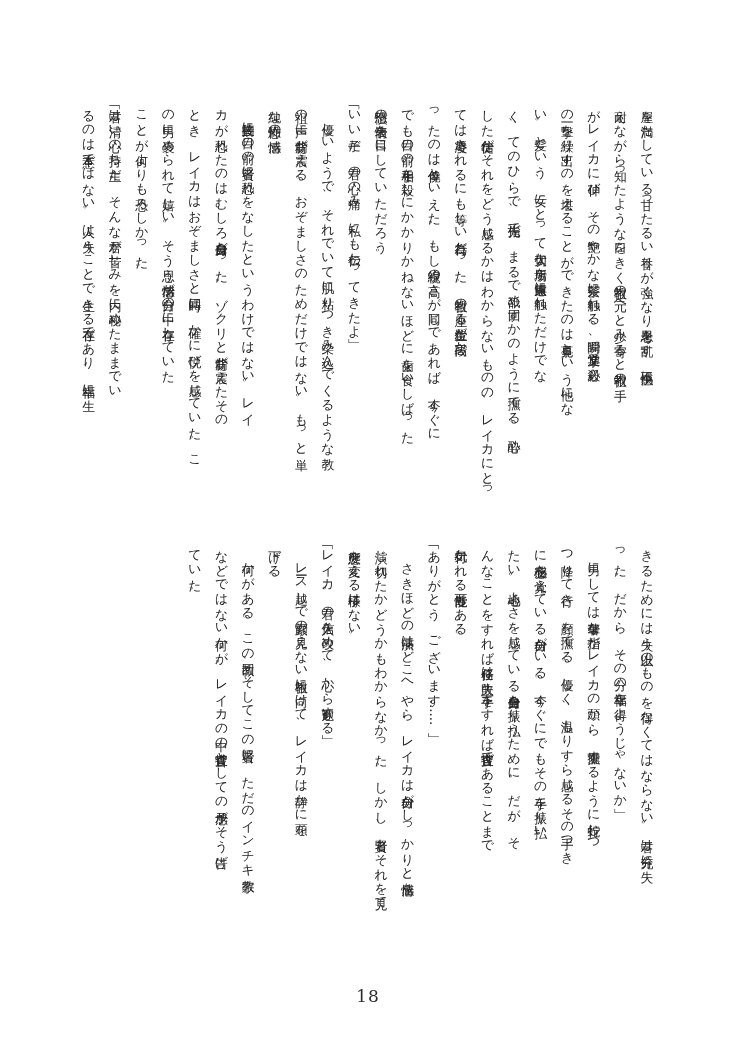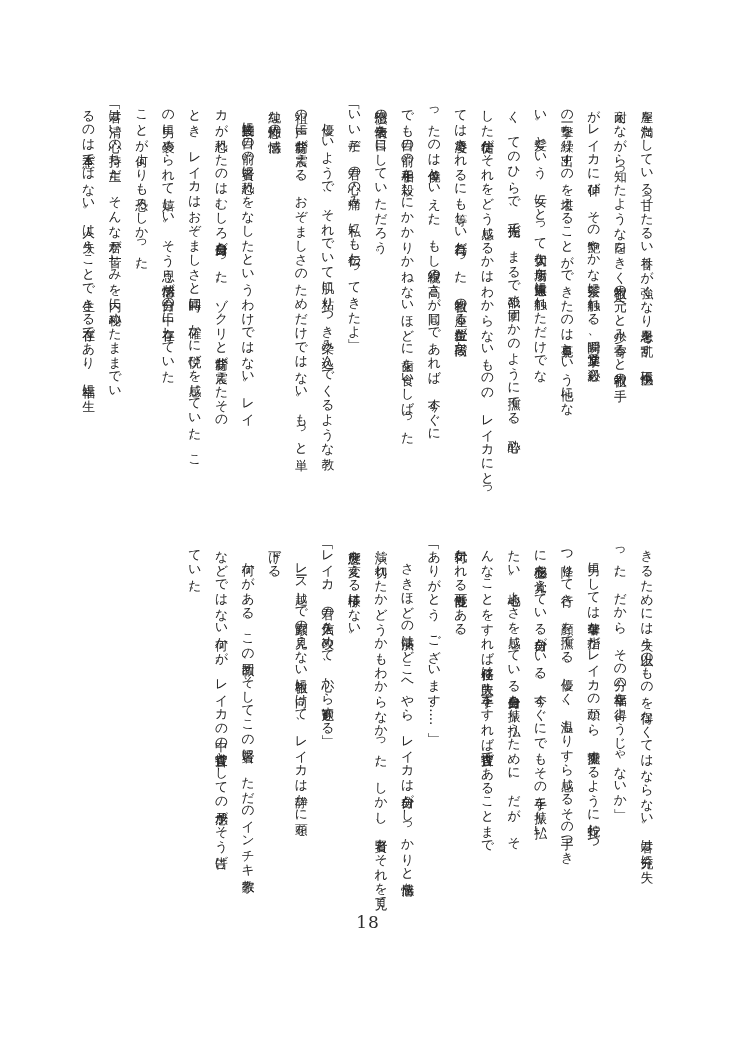--- a/index.html
+++ b/index.html
@@ -40,21 +40,21 @@
     right: 76px;
     height: 392px;
   }
   #bottom-band {
     top: 541px;
     right: 76px;
     height: 392px;
   }
   .page-number {
     position: absolute;
-    top: 912px;
+    top: 986px;
     left: 0;
     width: 736px;
     text-align: center;
     font-size: 17px;
     color: #2e2e2e;
     letter-spacing: 1px;
   }
 </style>
 </head>
 <body>

